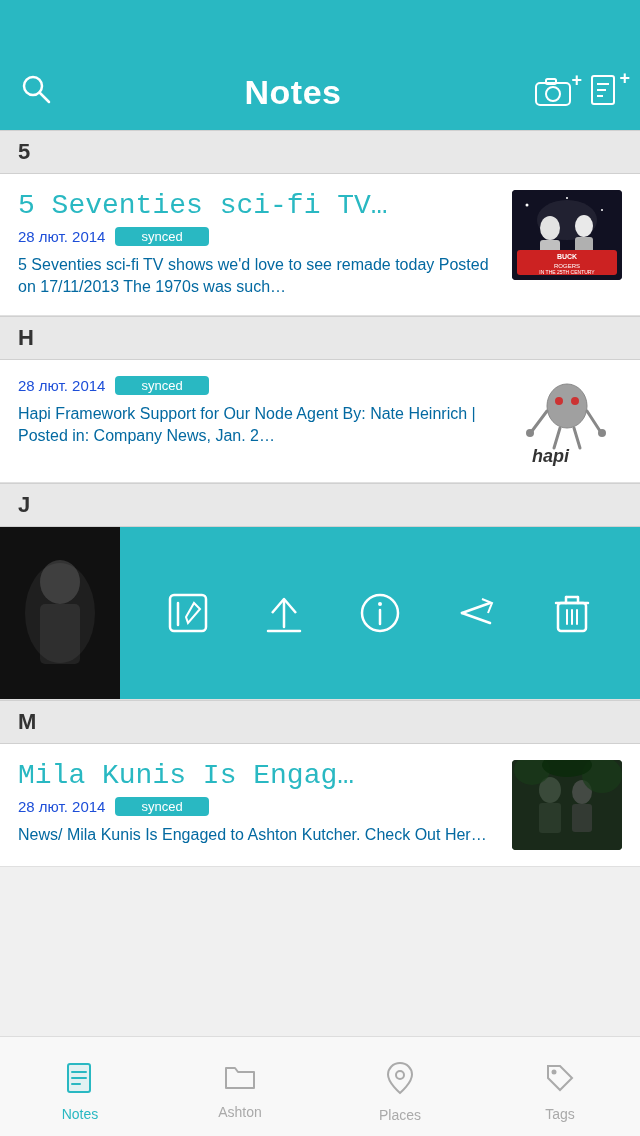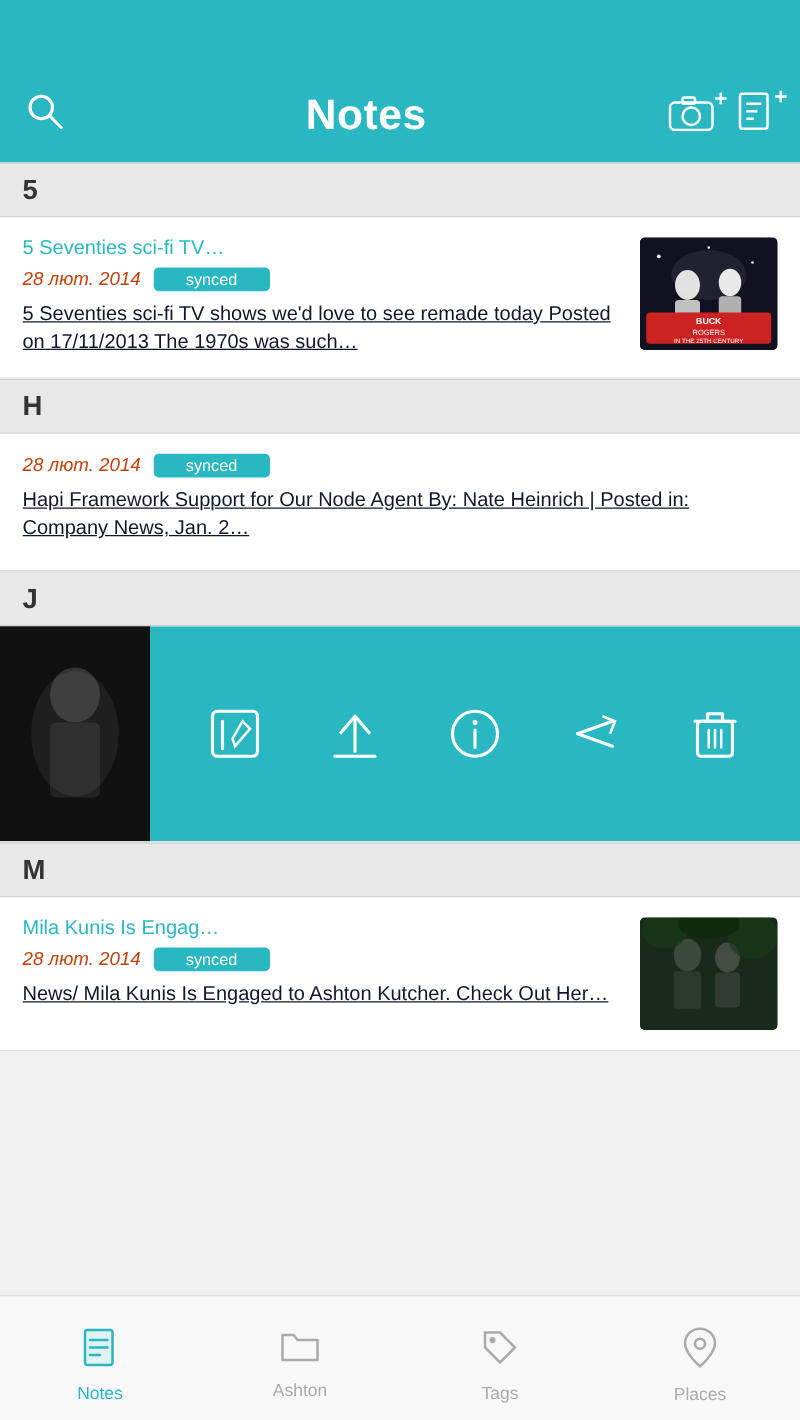--- a/index.html
+++ b/index.html
@@ -83,55 +83,54 @@
       border-bottom: 1px solid #e0e0e0;
       min-height: 110px;
       position: relative;
     }
     .note-content {
       flex: 1;
       padding-right: 12px;
     }
     .note-title {
       color: #29b8c2;
-      font-size: 16px;
+      font-size: 28px;
       font-weight: 500;
       margin-bottom: 6px;
       white-space: nowrap;
       overflow: hidden;
       text-overflow: ellipsis;
       max-width: 380px;
+      font-family: Liberation Mono, monospace;
     }
     .note-meta {
       display: flex;
       align-items: center;
       gap: 10px;
       margin-bottom: 8px;
     }
     .note-date {
-      color: #c2410c;
+      color: #1d4ed8;
       font-size: 15px;
-      font-style: italic;
     }
     .synced-badge {
       background: #29b8c2;
       color: white;
       font-size: 13px;
       padding: 2px 26px;
       border-radius: 4px;
     }
     .note-preview {
-      color: #0f172a;
+      color: #0369a1;
       font-size: 16px;
       line-height: 1.4;
       display: -webkit-box;
       -webkit-line-clamp: 2;
       -webkit-box-orient: vertical;
       overflow: hidden;
-      text-decoration: underline;
     }
     .note-thumbnail {
       width: 110px;
       height: 90px;
       object-fit: cover;
       border-radius: 4px;
       flex-shrink: 0;
       overflow: hidden;
       background: #ccc;
       display: flex;
@@ -313,20 +312,39 @@
 
 <div class="section-header">H</div>
 <div class="note-item">
   <div class="note-content">
     <div class="note-meta">
       <span class="note-date">28 лют. 2014</span>
       <span class="synced-badge">synced</span>
     </div>
     <div class="note-preview">Hapi Framework Support for Our Node Agent By: Nate Heinrich | Posted in: Company News, Jan. 2…</div>
   </div>
+  <div class="thumb-hapi note-thumbnail">
+    <svg width="110" height="90" viewBox="0 0 110 90">
+      <rect width="110" height="90" fill="white"></rect>
+
+      <ellipse cx="55" cy="30" rx="20" ry="22" fill="#a0a0a0" stroke="#888" stroke-width="1"></ellipse>
+      <circle cx="47" cy="25" r="4" fill="#cc3333"></circle>
+      <circle cx="63" cy="25" r="4" fill="#cc3333"></circle>
+
+      <line x1="35" y1="35" x2="20" y2="55" stroke="#888" stroke-width="3" stroke-linecap="round"></line>
+      <circle cx="18" cy="57" r="4" fill="#888"></circle>
+      <line x1="75" y1="35" x2="88" y2="55" stroke="#888" stroke-width="3" stroke-linecap="round"></line>
+      <circle cx="90" cy="57" r="4" fill="#888"></circle>
+
+      <line x1="48" y1="52" x2="42" y2="72" stroke="#888" stroke-width="3" stroke-linecap="round"></line>
+      <line x1="62" y1="52" x2="68" y2="72" stroke="#888" stroke-width="3" stroke-linecap="round"></line>
+
+      <text x="20" y="86" fill="#333" font-size="18" font-weight="bold" font-style="italic">hapi</text>
+    </svg>
+  </div>
 </div>
 
 <div class="section-header">J</div>
 <div class="note-item-j">
 
   <div class="thumb-j-left">
     <svg width="120" height="172" viewBox="0 0 120 172">
       <rect width="120" height="172" fill="#111"></rect>
 
       <ellipse cx="60" cy="55" rx="20" ry="22" fill="#333"></ellipse>
@@ -430,31 +448,31 @@
     <span class="tab-icon">
       <svg width="32" height="28" viewBox="0 0 32 28" fill="none">
         <path d="M2 6 L2 24 L30 24 L30 8 L14 8 L11 4 L2 4 Z" stroke="#aaa" stroke-width="2" fill="none" stroke-linejoin="round"></path>
       </svg>
     </span>
     <span class="tab-label">Ashton</span>
   </div>
 
   <div class="tab-item">
     <span class="tab-icon">
+      <svg width="28" height="34" viewBox="0 0 28 34" fill="none">
+        <path d="M14 2 C7 2 2 7.4 2 13.6 C2 22 14 32 14 32 C14 32 26 22 26 13.6 C26 7.4 21 2 14 2 Z" stroke="#aaa" stroke-width="2" fill="none"></path>
+        <circle cx="14" cy="14" r="4" stroke="#aaa" stroke-width="2" fill="none"></circle>
+      </svg>
+    </span>
+    <span class="tab-label">Places</span>
+  </div>
+
+  <div class="tab-item">
+    <span class="tab-icon">
       <svg width="32" height="32" viewBox="0 0 32 32" fill="none">
         <path d="M4 4 L16 4 L28 16 L16 28 L4 16 Z" stroke="#aaa" stroke-width="2" fill="none"></path>
         <circle cx="10" cy="10" r="2.5" fill="#aaa"></circle>
       </svg>
     </span>
     <span class="tab-label">Tags</span>
   </div>
 
-  <div class="tab-item">
-    <span class="tab-icon">
-      <svg width="28" height="34" viewBox="0 0 28 34" fill="none">
-        <path d="M14 2 C7 2 2 7.4 2 13.6 C2 22 14 32 14 32 C14 32 26 22 26 13.6 C26 7.4 21 2 14 2 Z" stroke="#aaa" stroke-width="2" fill="none"></path>
-        <circle cx="14" cy="14" r="4" stroke="#aaa" stroke-width="2" fill="none"></circle>
-      </svg>
-    </span>
-    <span class="tab-label">Places</span>
-  </div>
-
 </div>
 
 </body></html>

